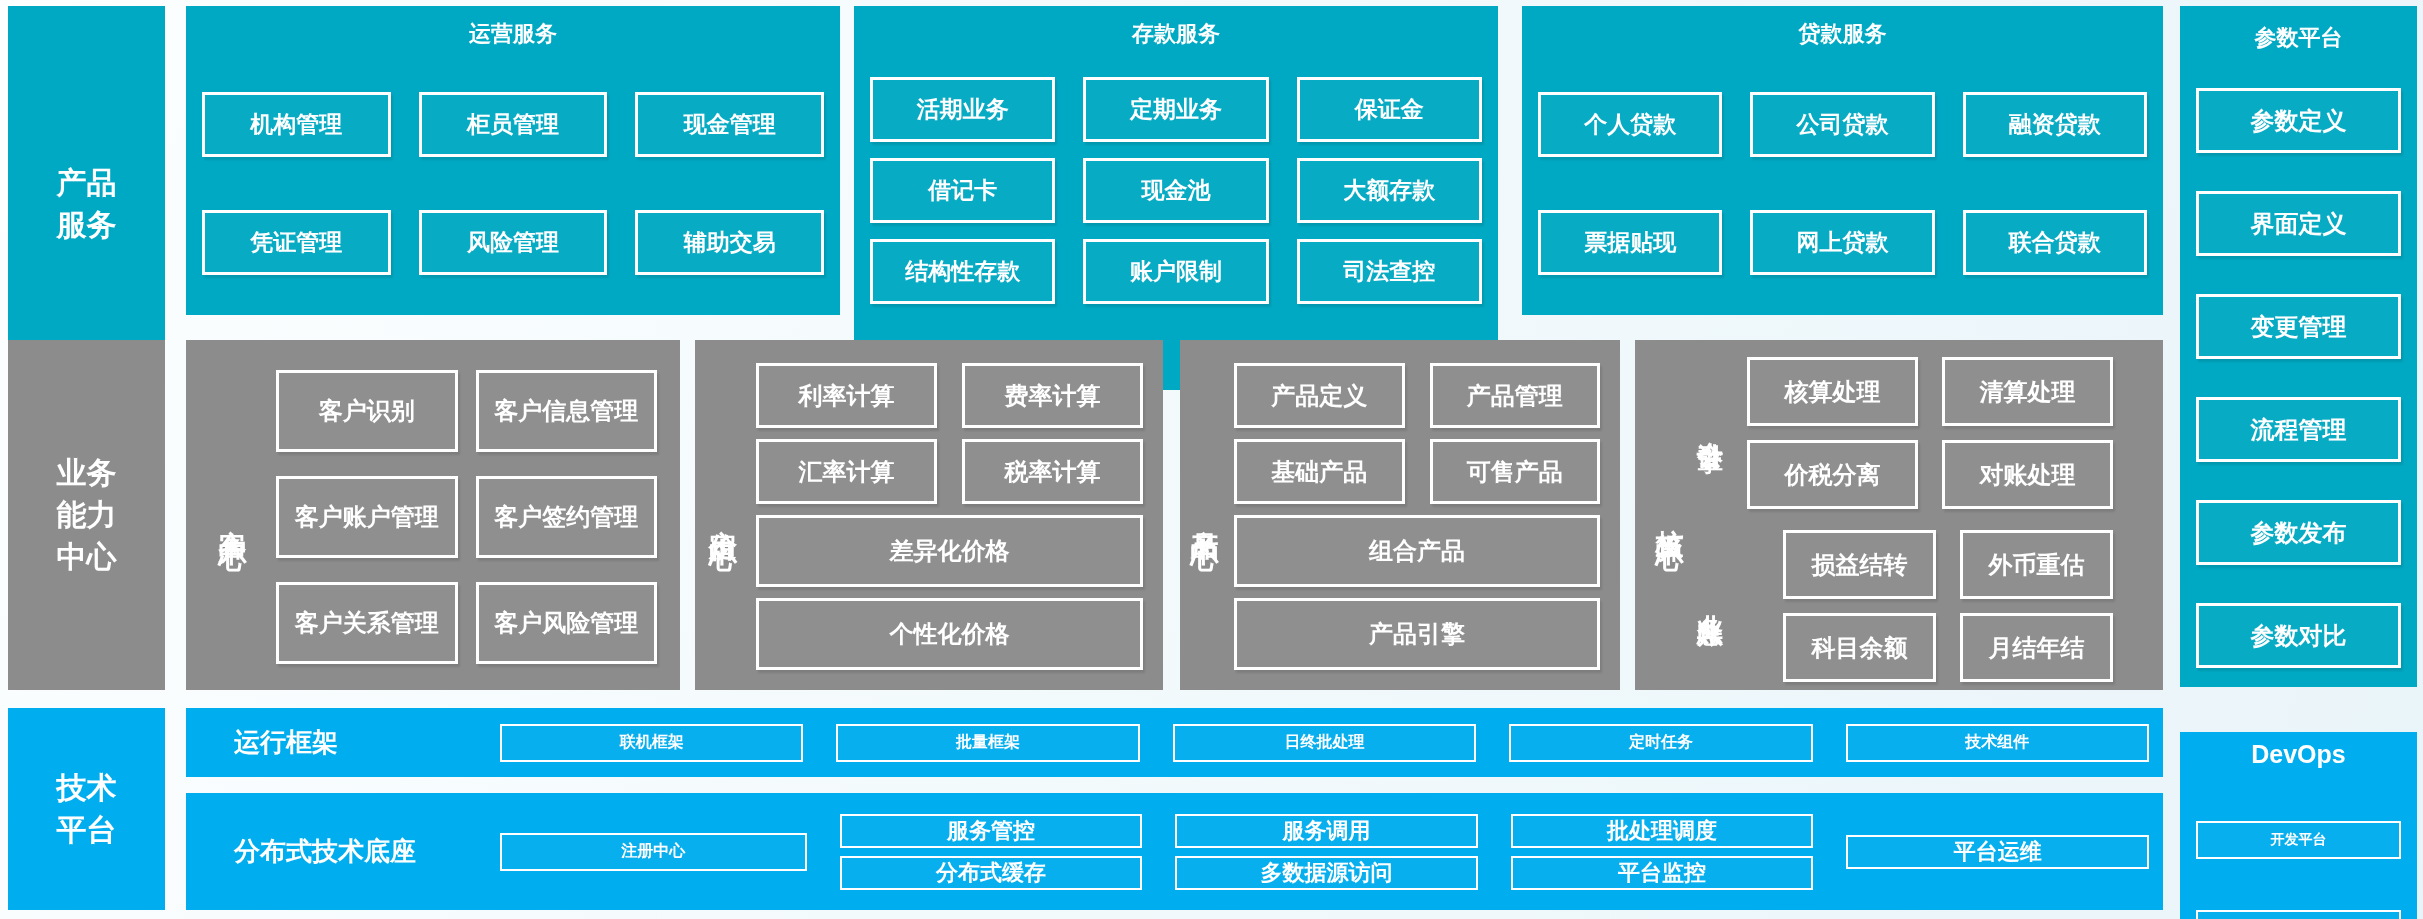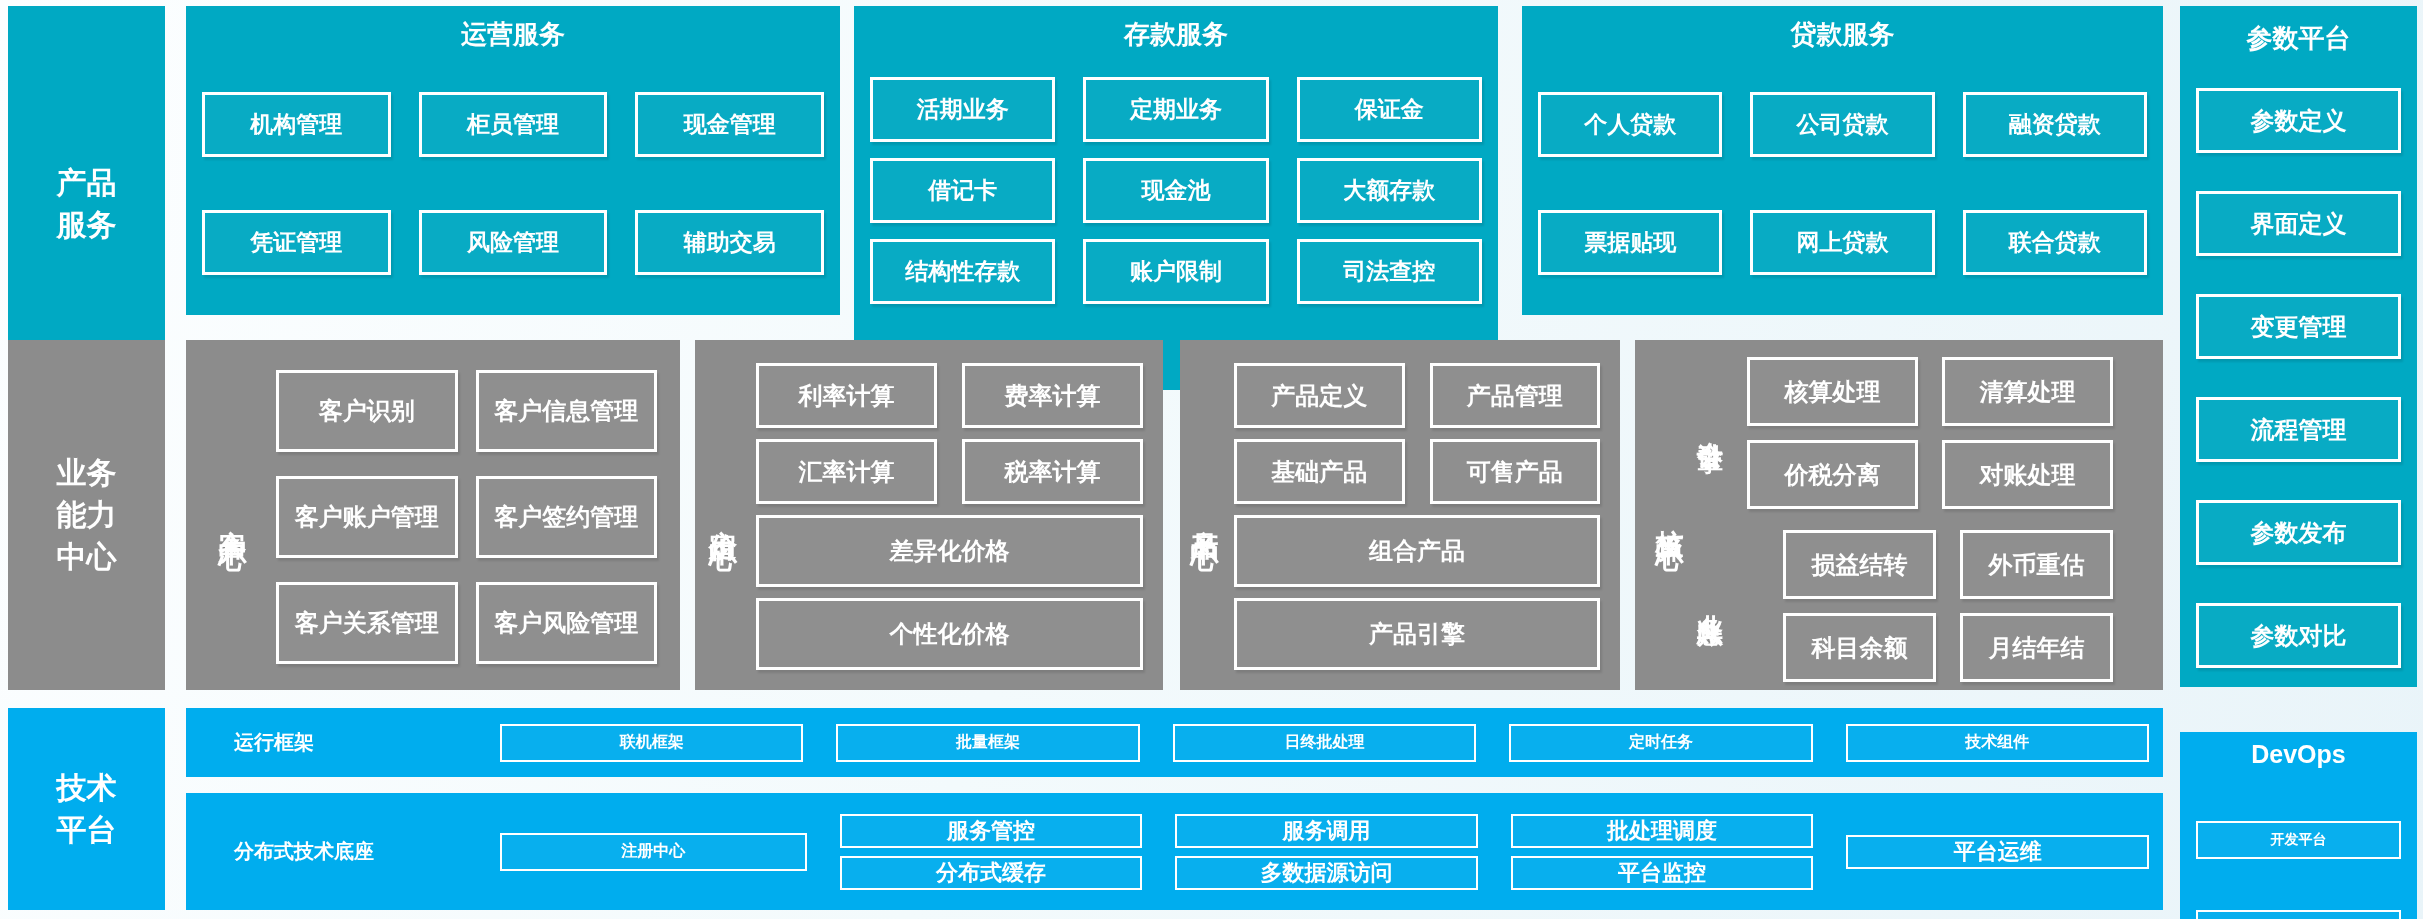--- a/index.html
+++ b/index.html
@@ -18,21 +18,21 @@
   
   .band-label{
     position:absolute;left:8px;width:157px;
     display:flex;flex-direction:column;align-items:center;justify-content:center;
     color:#fff;font-weight:bold;font-size:30px;line-height:1.4;
   }
   
   .panel{position:absolute;color:#fff;box-sizing:border-box;}
   .panel-title{
     height:56px;display:flex;align-items:center;justify-content:center;
-    font-size:26px;font-weight:bold;flex:none;
+    font-size:22px;font-weight:bold;flex:none;
   }
   .box{
     border:3px solid #ffffff;box-sizing:border-box;
     display:flex;align-items:center;justify-content:center;
     font-size:23px;font-weight:bold;color:#fff;text-align:center;
     box-shadow:2px 3px 2px rgba(0,0,0,0.10);
     background:rgba(255,255,255,0.03);
   }
   
   .grid-2x3{
@@ -75,21 +75,21 @@
   .acct-grid{
     flex:1;display:grid;grid-template-columns:repeat(2,1fr);grid-auto-rows:69px;
     column-gap:24px;row-gap:14px;margin:17px 50px 0 14px;
   }
   .acct-grid .box{font-size:24px;}
   
   .bottom-row{
     position:absolute;display:flex;align-items:center;color:#fff;
     padding:0 14px 0 48px;box-sizing:border-box;gap:33px;
   }
-  .bottom-label{width:233px;flex:none;font-size:20px;font-weight:bold;}
+  .bottom-label{width:233px;flex:none;font-size:26px;font-weight:bold;}
   .bottom-row .box{flex:1;height:38px;font-size:16px;border-width:2px;box-shadow:none;}
   .tallbox{flex:1;height:72px;font-size:23px;border-width:3px;}
   .mini-col{flex:1;display:flex;flex-direction:column;justify-content:center;gap:8px;align-self:stretch;}
   .mini-col .box{flex:none;height:34px;font-size:22px;border-width:2px;box-shadow:none;}
 </style>
 </head>
 <body>
 
 <div class="canvas">
 

